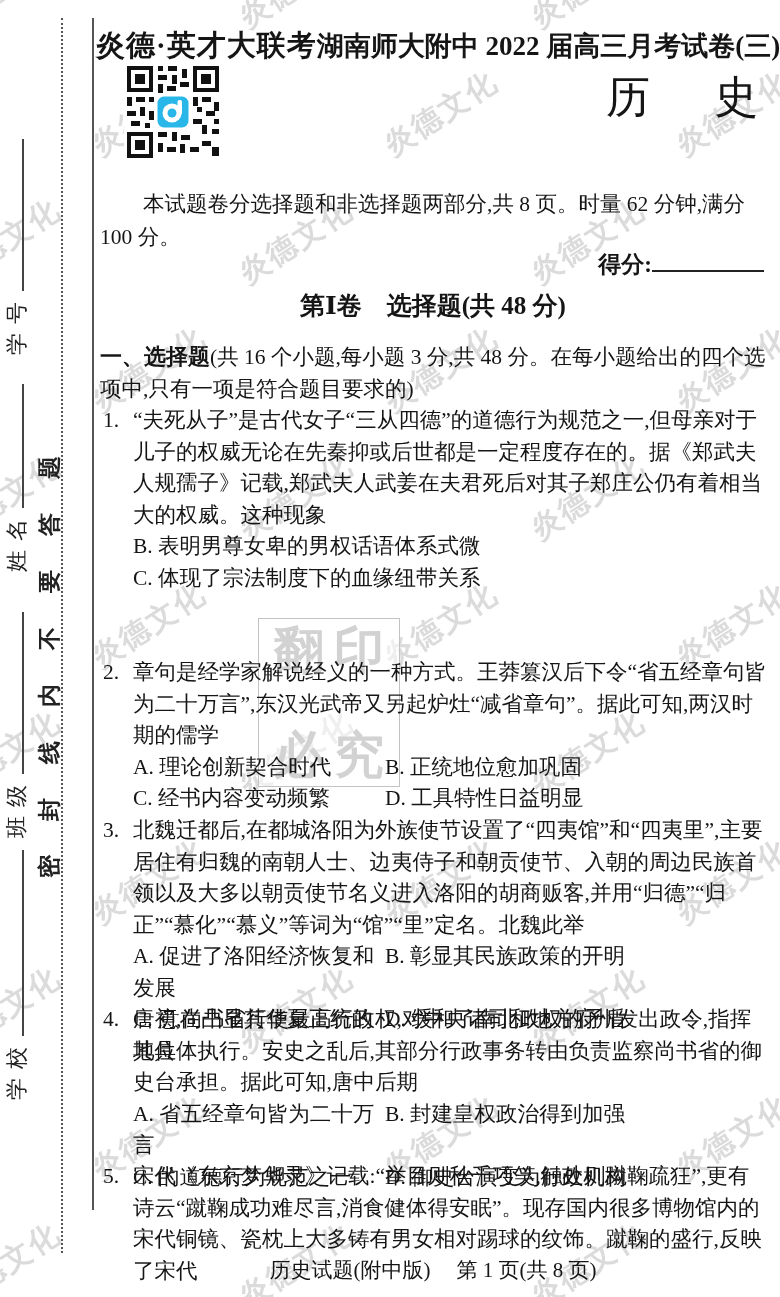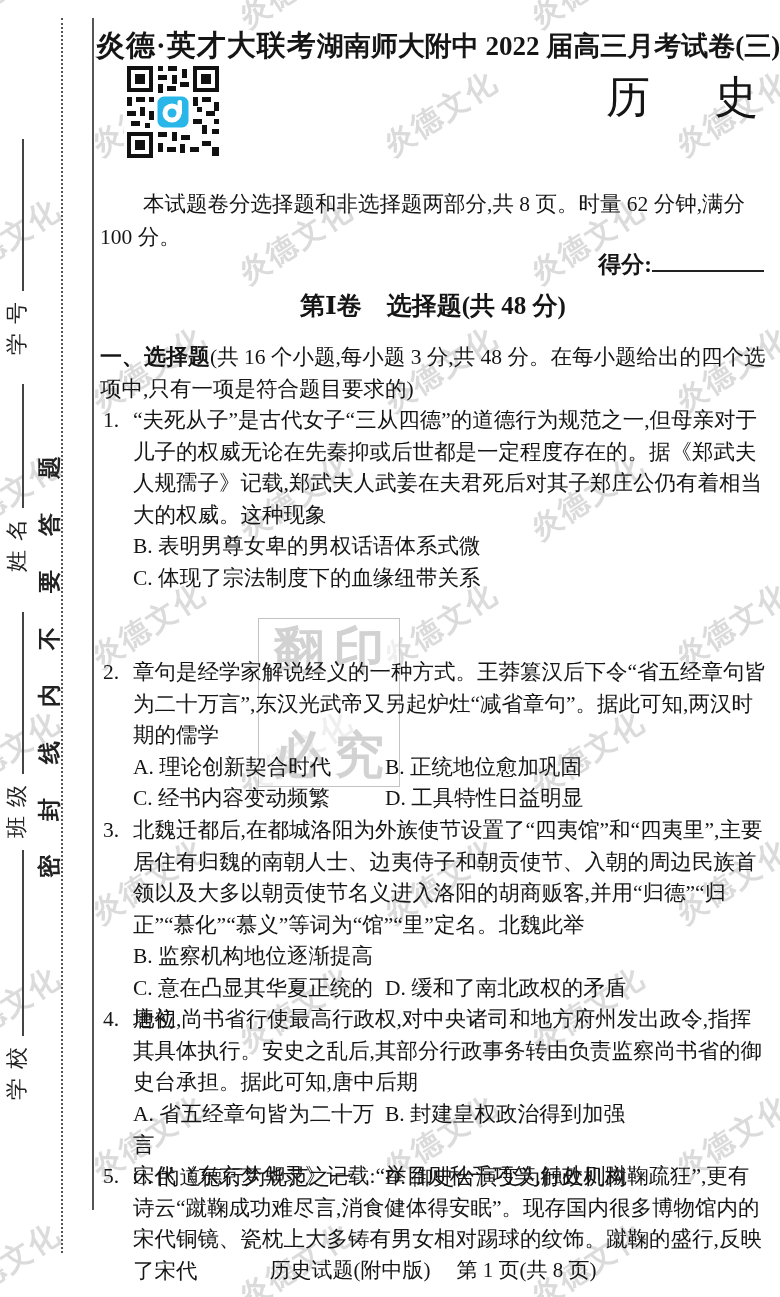--- a/index.html
+++ b/index.html
@@ -224,21 +224,22 @@
           <span>D. 工具特性日益明显</span>
         </div>
       </div>
     </div>
 
     <div class="q q3">
       <span class="qnum">3.</span>
       <div class="qbody">
         <span>北魏迁都后,在都城洛阳为外族使节设置了“四夷馆”和“四夷里”,主要居住有归魏的南朝人士、边夷侍子和朝贡使节、入朝的周边民族首领以及大多以朝贡使节名义进入洛阳的胡商贩客,并用“归德”“归正”“慕化”“慕义”等词为“馆”“里”定名。北魏此举</span>
         <div class="orow">
-          <span>B. 监察机构地位逐渐提高</span>
+          <span class="o1">A. 促进了洛阳经济恢复和发展</span>
+          <span>B. 彰显其民族政策的开明</span>
         </div>
         <div class="orow">
           <span class="o1">C. 意在凸显其华夏正统的地位</span>
           <span>D. 缓和了南北政权的矛盾</span>
         </div>
       </div>
     </div>
 
     <div class="q q4">
       <span class="qnum">4.</span>

